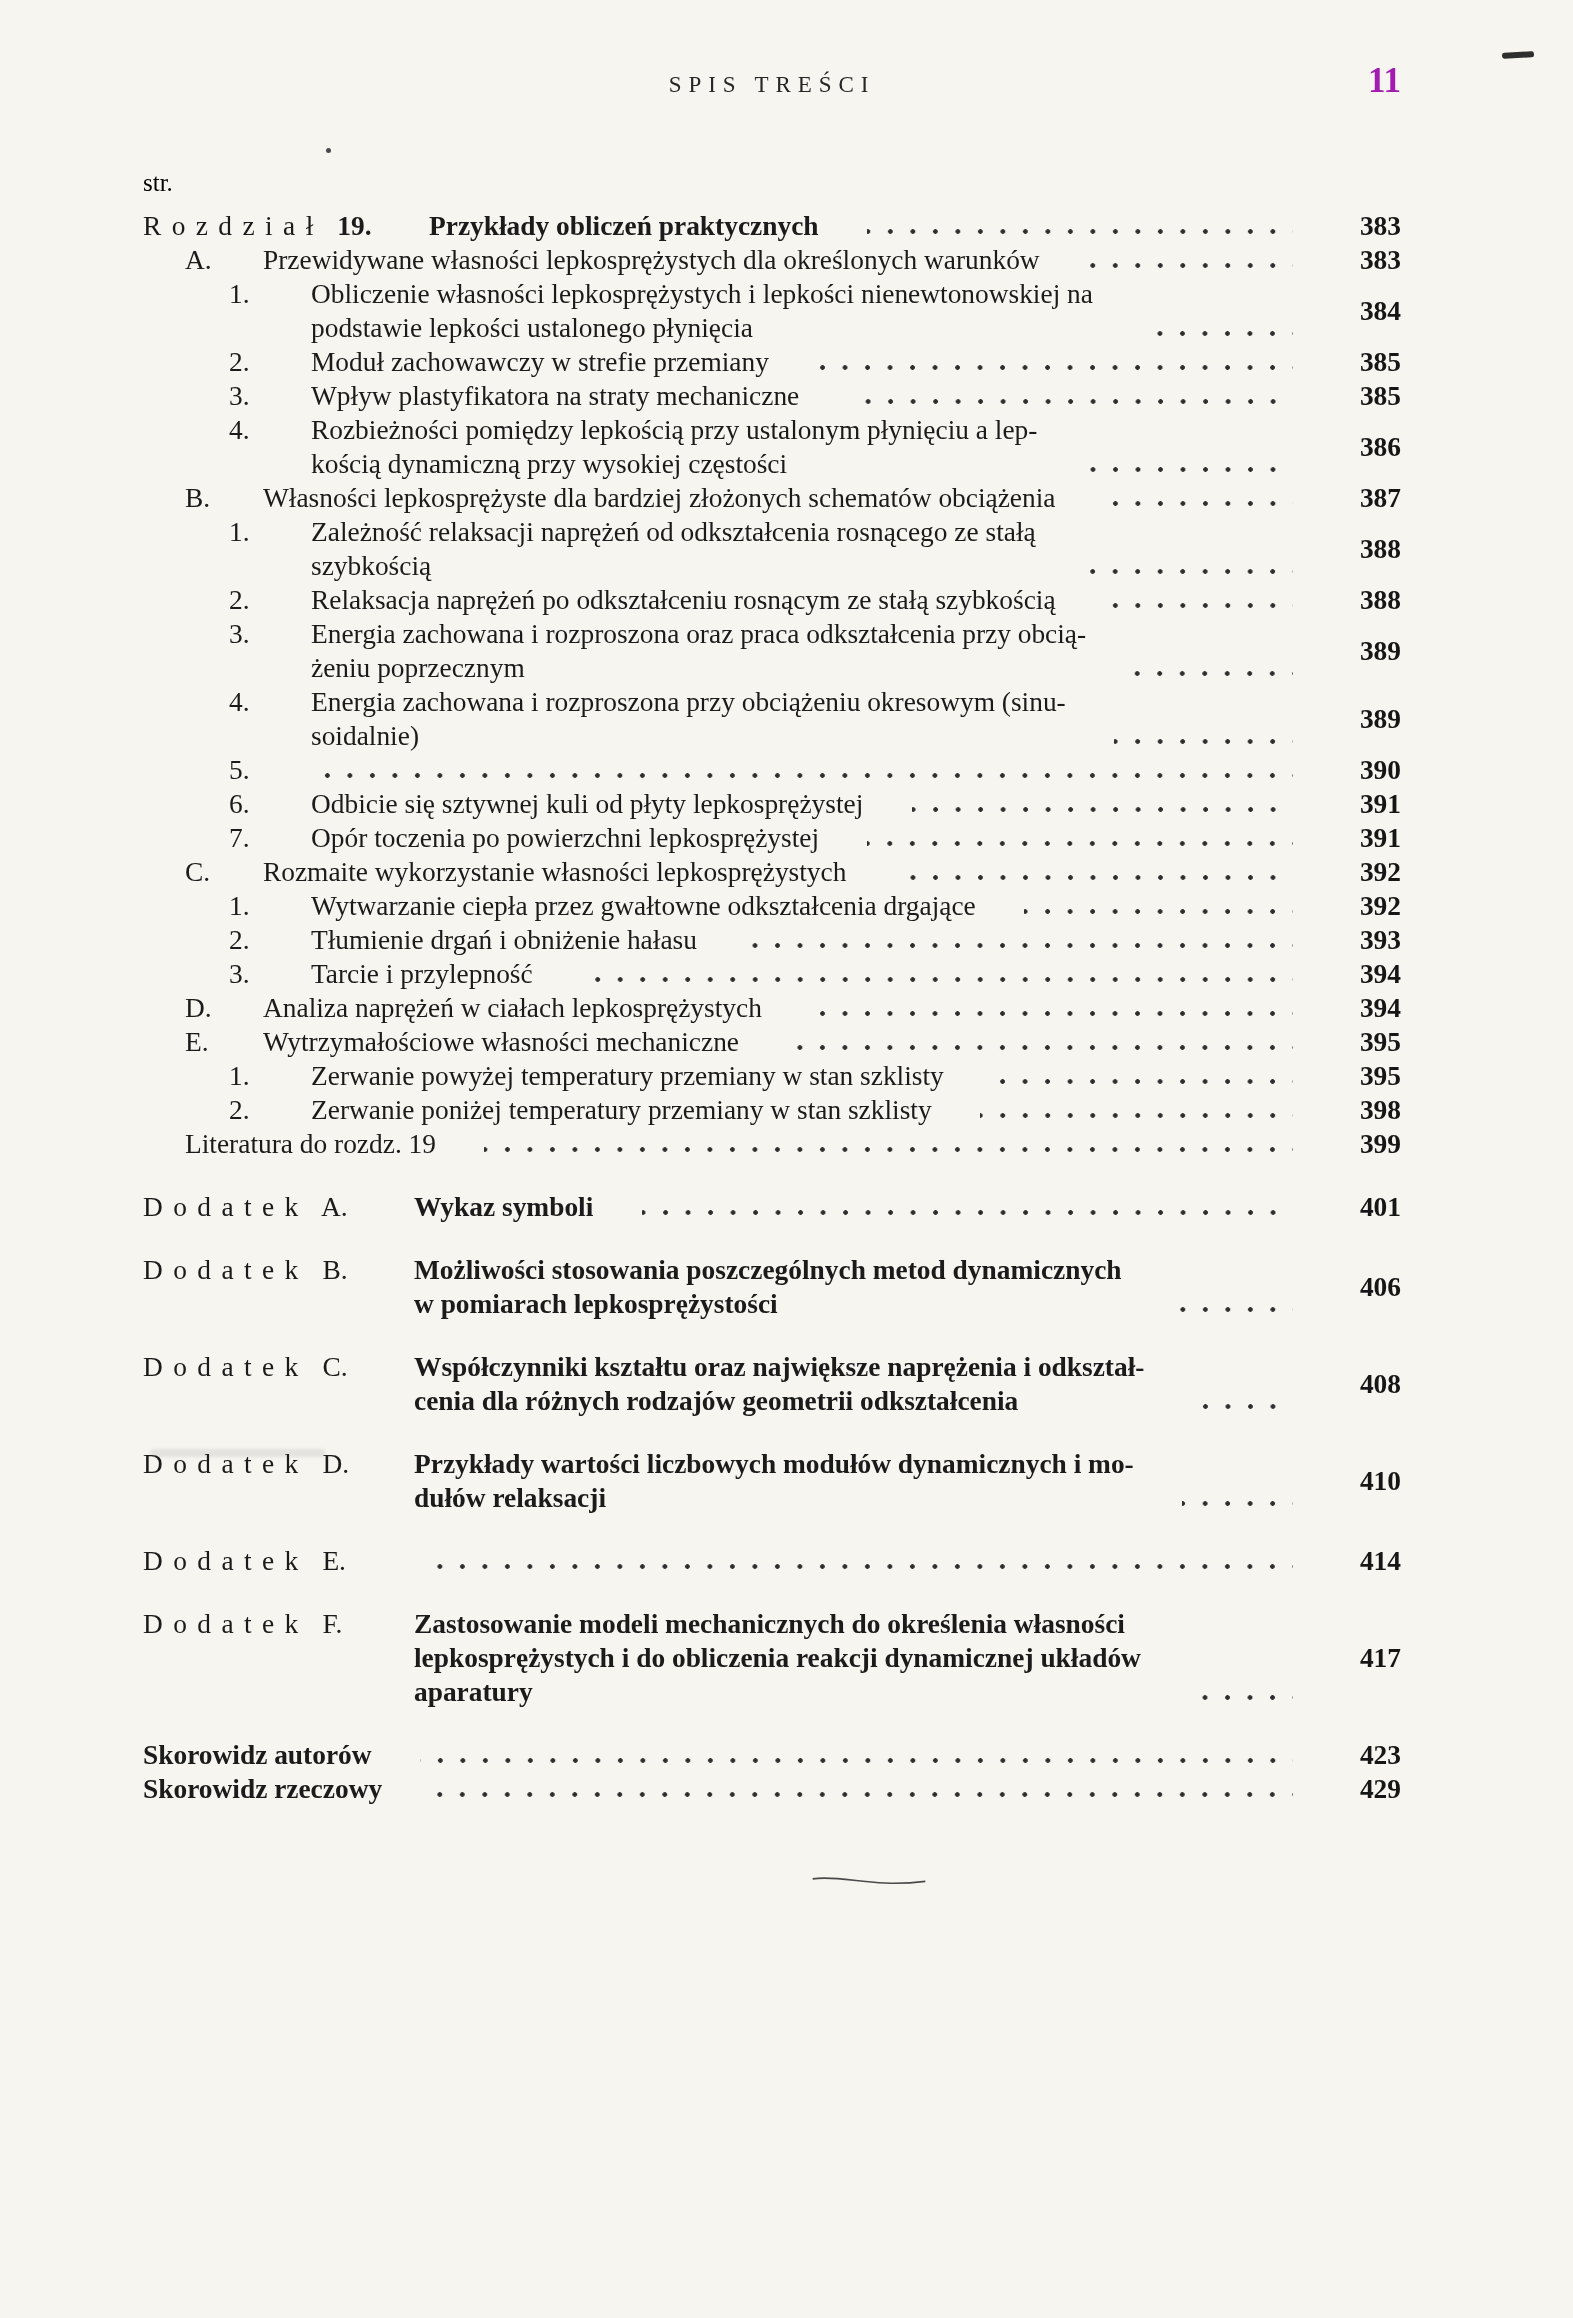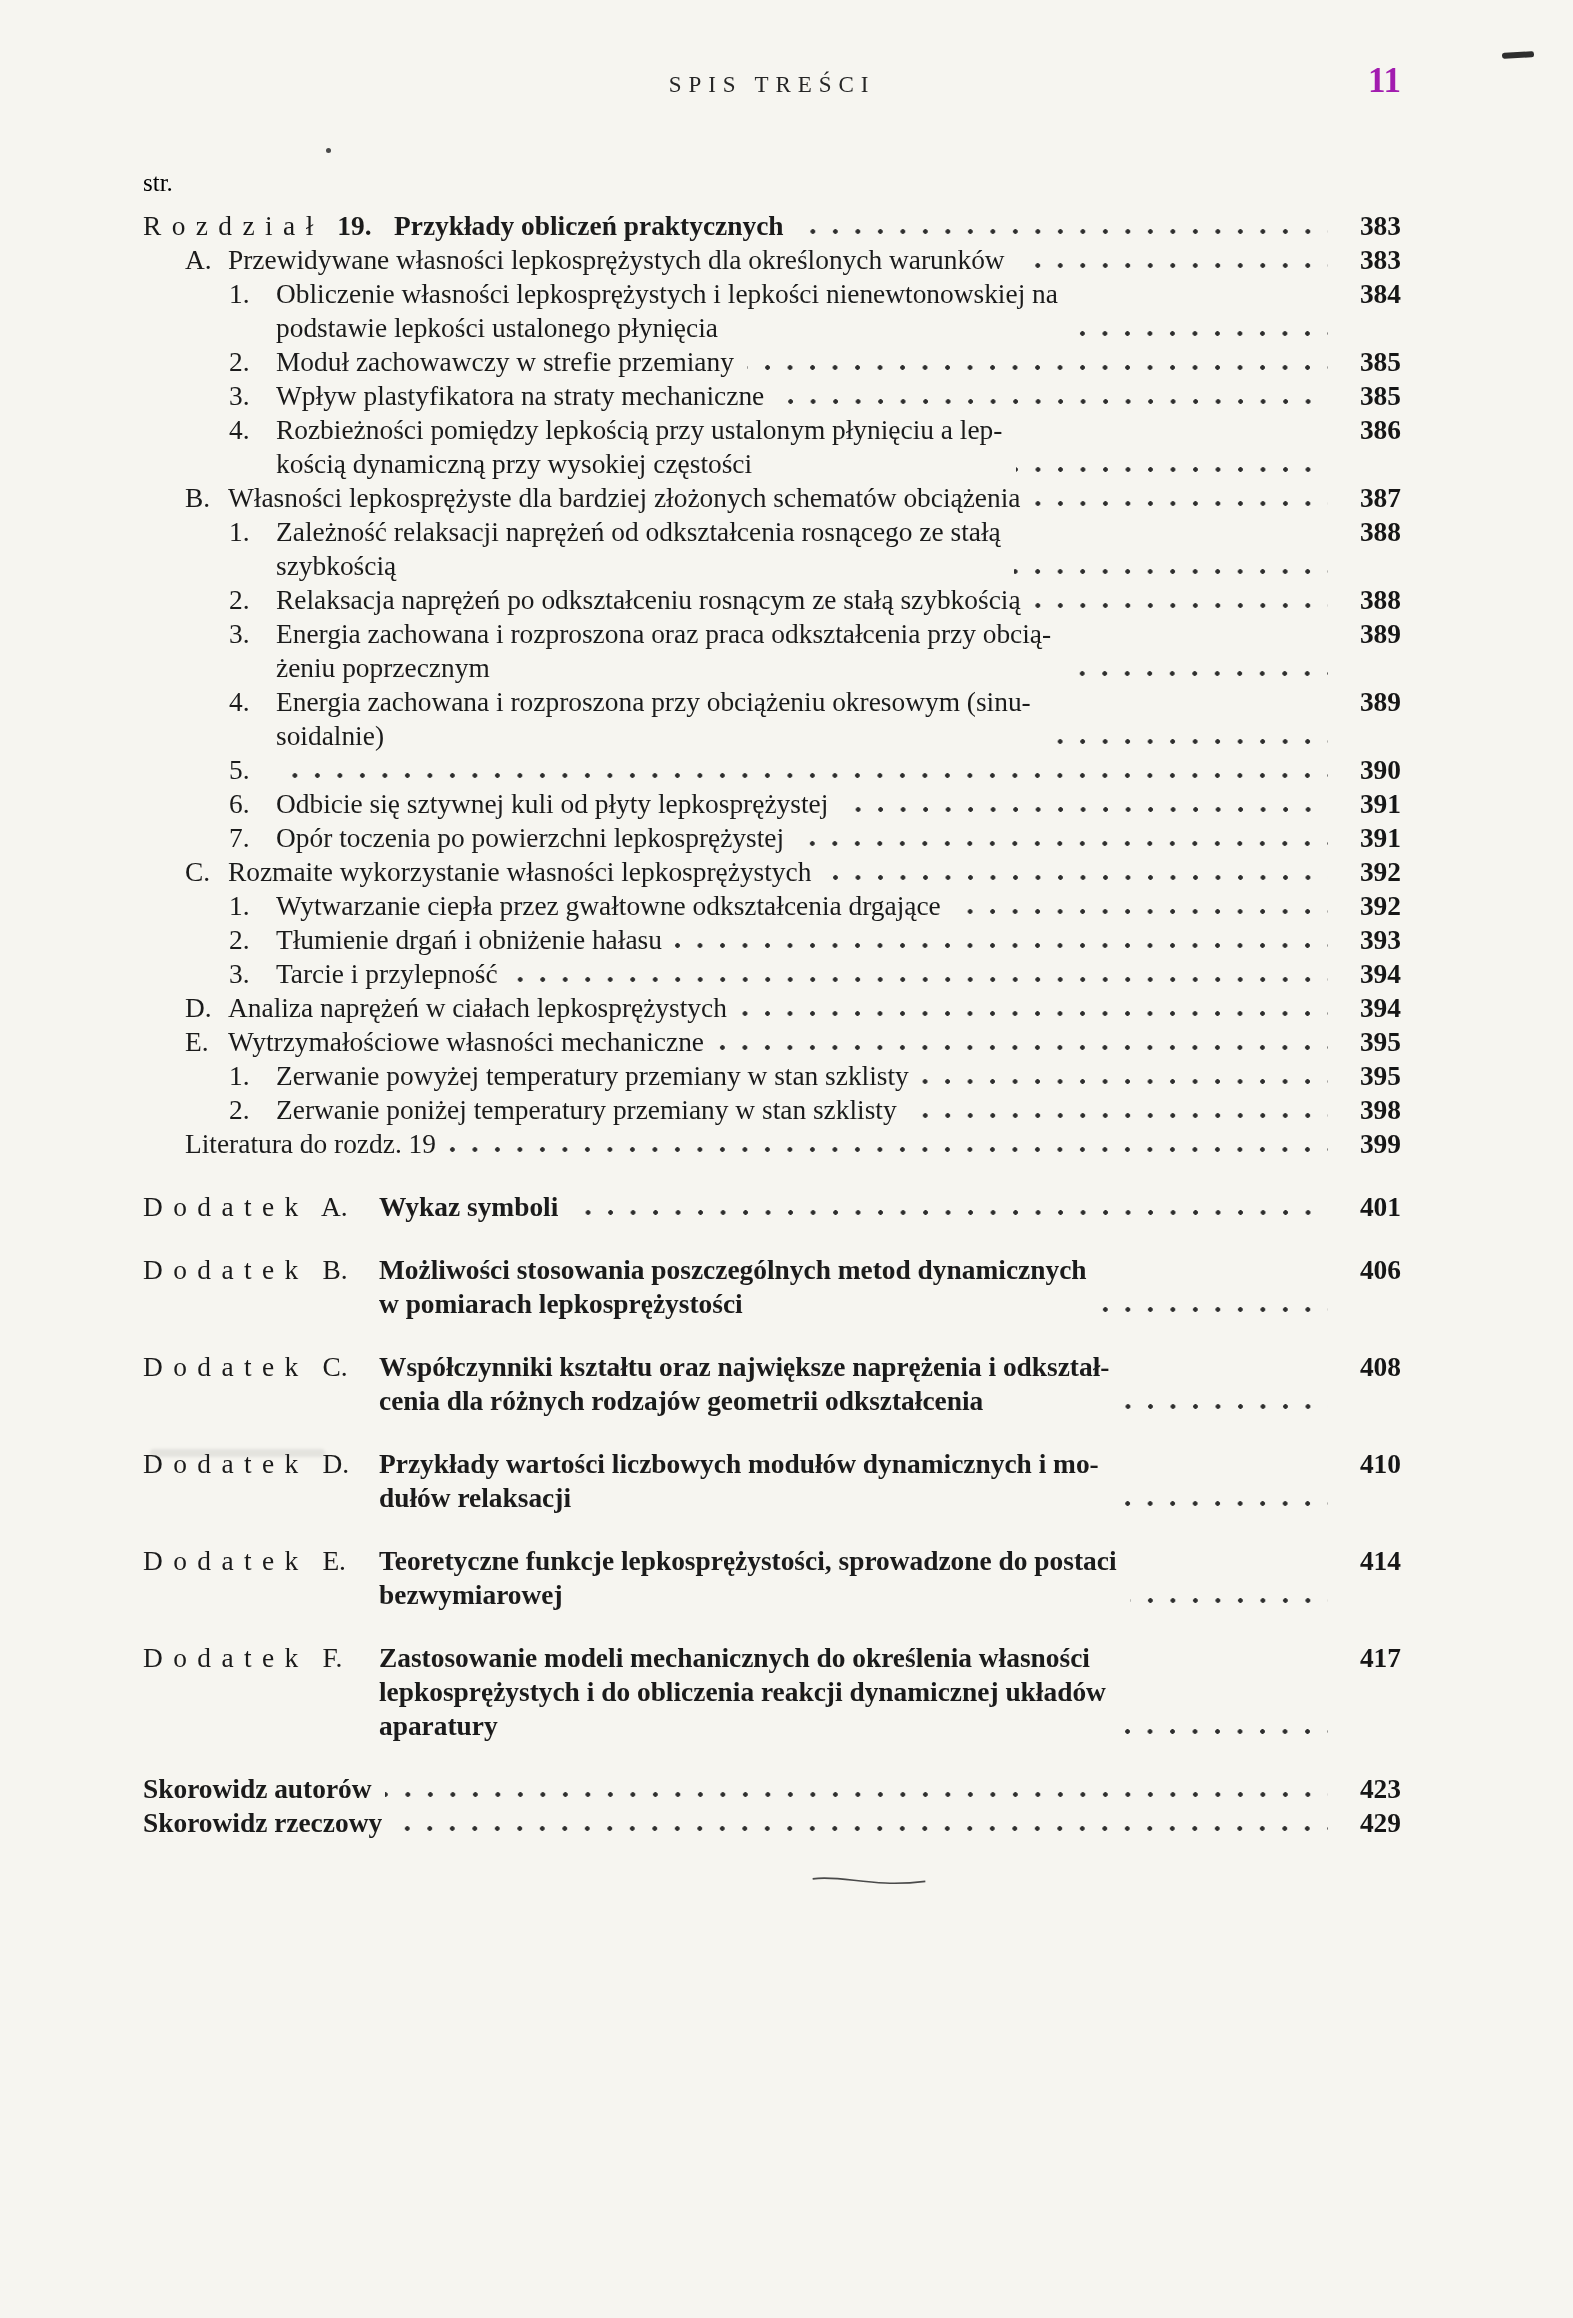--- a/index.html
+++ b/index.html
@@ -48,23 +48,24 @@
     font-size: 25px;
     line-height: 28px;
     color: #000000;
   }
   
   .toc {
     margin-top: 11.6px;
   }
   .row {
     display: flex;
-    align-items: flex-start;
+    align-items: center;
     font-size: 27.4px;
     line-height: 34px;
+    gap: 35px;
   }
   .row.gap { margin-top: 29px; }
   .row.letter { padding-left: 42px; }
   .row.number { padding-left: 86px; }
   .row.plain  { padding-left: 42px; }
   .prefix {
     flex: 0 0 auto;
     align-self: flex-start;
     white-space: nowrap;
   }
@@ -309,22 +310,20 @@
       </div>
       <div class="row appendix gap">
         <span class="prefix"><span class="spaced">Dodatek</span>&nbsp; <span class="">D.</span></span>
         <span class="text bold">Przykłady wartości liczbowych modułów dynamicznych i mo-
 dułów relaksacji</span>
         <span class="leader"></span>
         <span class="pagenum">410</span>
       </div>
       <div class="row appendix gap">
         <span class="prefix"><span class="spaced">Dodatek</span>&nbsp; <span class="">E.</span></span>
-        <span class="text bold">Teoretyczne funkcje lepkosprężystości, sprowadzone do postaci
-bezwymiarowej</span>
         <span class="leader"></span>
         <span class="pagenum">414</span>
       </div>
       <div class="row appendix gap">
         <span class="prefix"><span class="spaced">Dodatek</span>&nbsp; <span class="">F.</span></span>
         <span class="text bold">Zastosowanie modeli mechanicznych do określenia własności
 lepkosprężystych i do obliczenia reakcji dynamicznej układów
 aparatury</span>
         <span class="leader"></span>
         <span class="pagenum">417</span>

